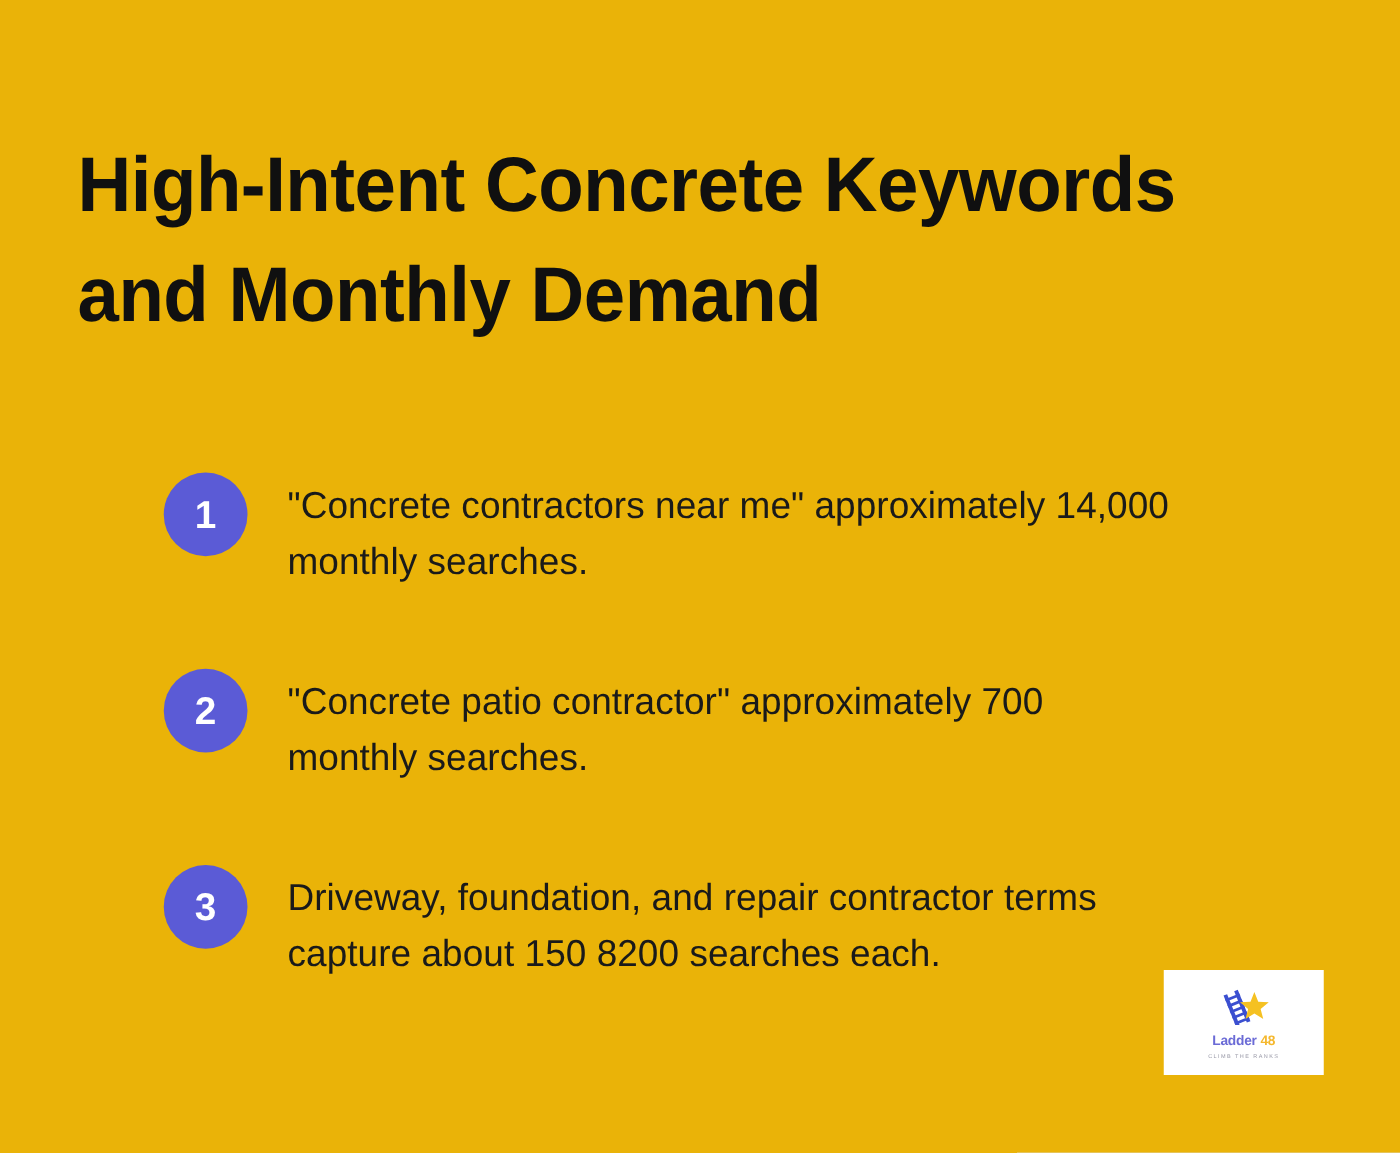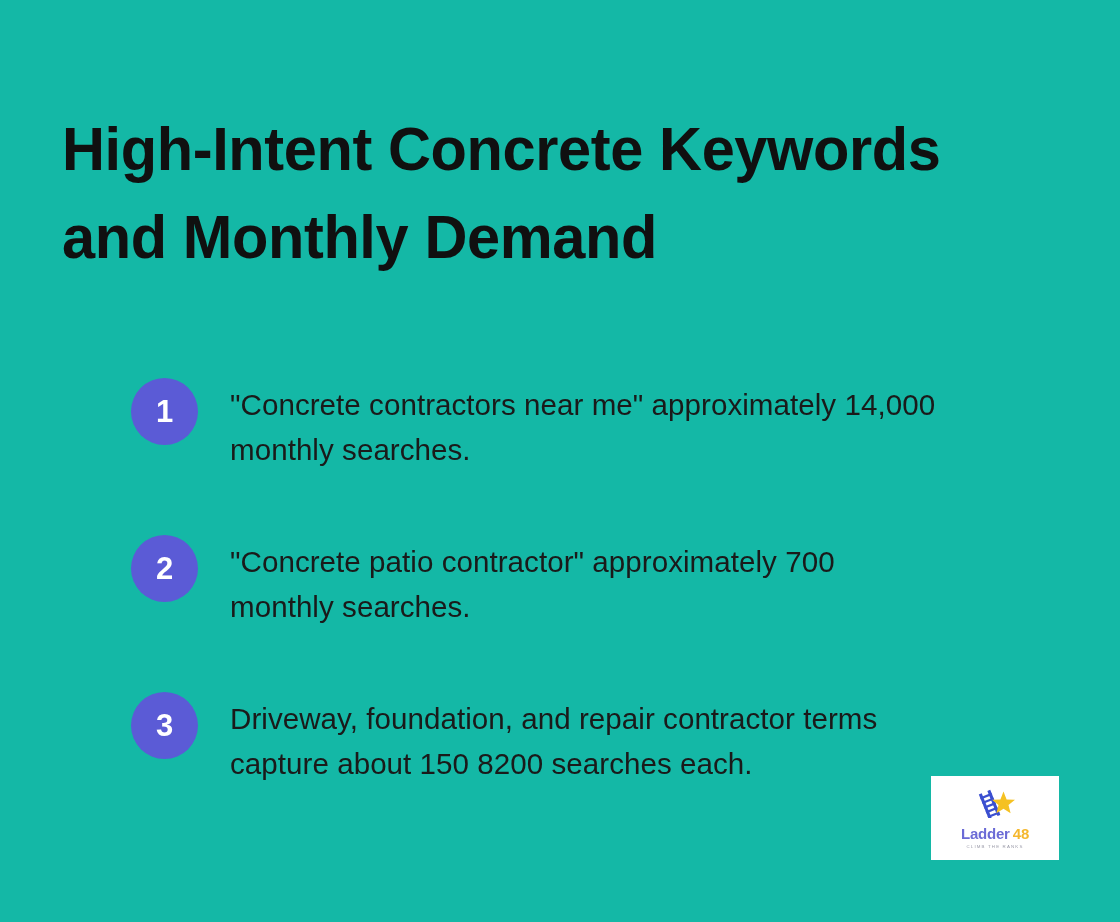--- a/index.html
+++ b/index.html
@@ -13,21 +13,21 @@
     background: #dfe1e0;
     font-family: "Liberation Sans", "DejaVu Sans", sans-serif;
     overflow: hidden;
     position: relative;
   }
 
   .slide {
     position: relative;
     width: 1120px;
     height: 922px;
-    background: #14b8a6;
+    background: #eab308;
     box-sizing: border-box;
     text-decoration: underline;
   }
 
   
   .title {
     position: absolute;
     left: 62px;
     top: 105px;
     width: 1000px;
@@ -110,21 +110,21 @@
 
   .logo-mark {
     width: 46px;
     height: 31px;
     display: block;
   }
 
   .logo-wordmark {
     margin-top: 8px;
     font-family: "Liberation Sans", "DejaVu Sans", sans-serif;
-    font-size: 15px;
+    font-size: 11px;
     font-weight: 700;
     line-height: 1;
     letter-spacing: -0.2px;
     white-space: nowrap;
   }
   .logo-word-ladder { color: #6b6bd6; }
   .logo-word-48 { color: #f5b82e; margin-left: 3px; }
 
   .logo-tagline {
     margin-top: 4px;

